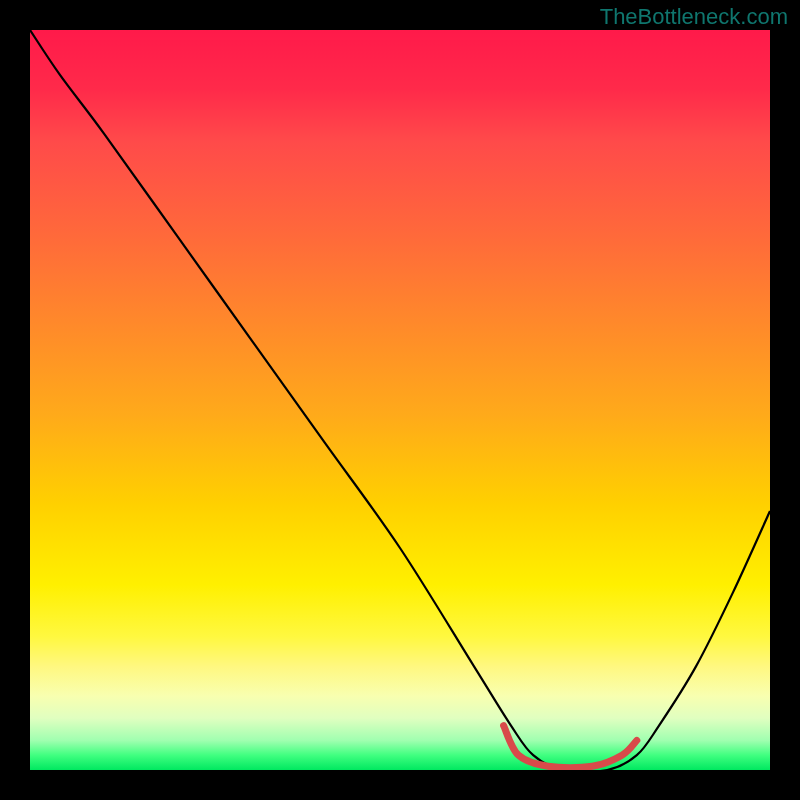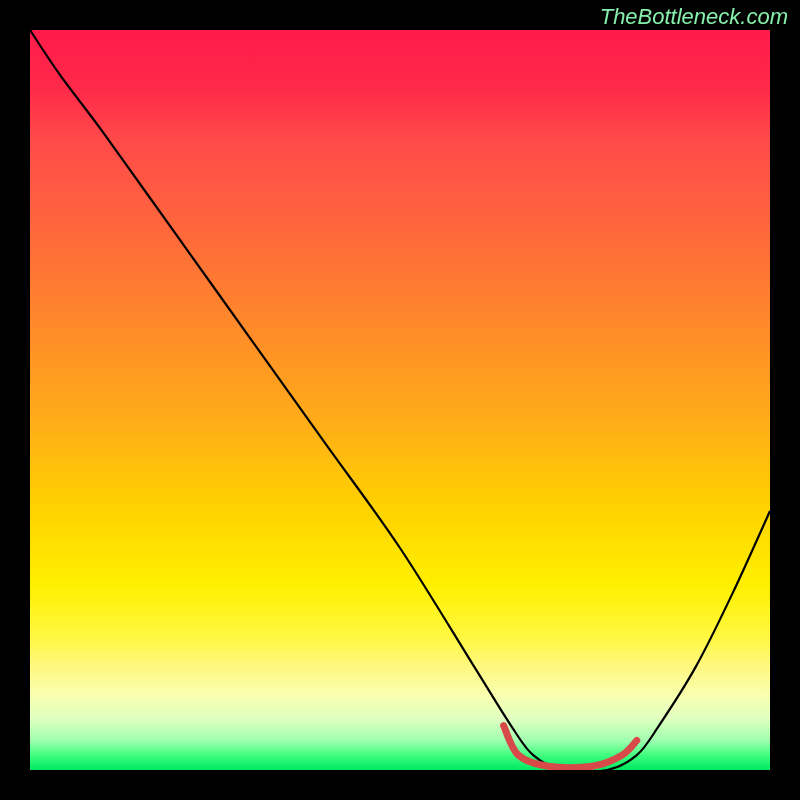--- a/index.html
+++ b/index.html
@@ -8,25 +8,24 @@
     height: 800px;
     background: #000;
     font-family: Arial, sans-serif;
     position: relative;
     overflow: hidden;
   }
   .watermark {
     position: absolute;
     top: 4px;
     right: 12px;
-    color: #86efac;
+    color: #0f766e;
     font-size: 22px;
     font-weight: 500;
     z-index: 10;
-    font-style: italic;
   }
   .plot-area {
     position: absolute;
     left: 30px;
     top: 30px;
     width: 740px;
     height: 740px;
     background: linear-gradient(to bottom,
       #ff1a4a 0%,
       #ff2a4a 8%,

